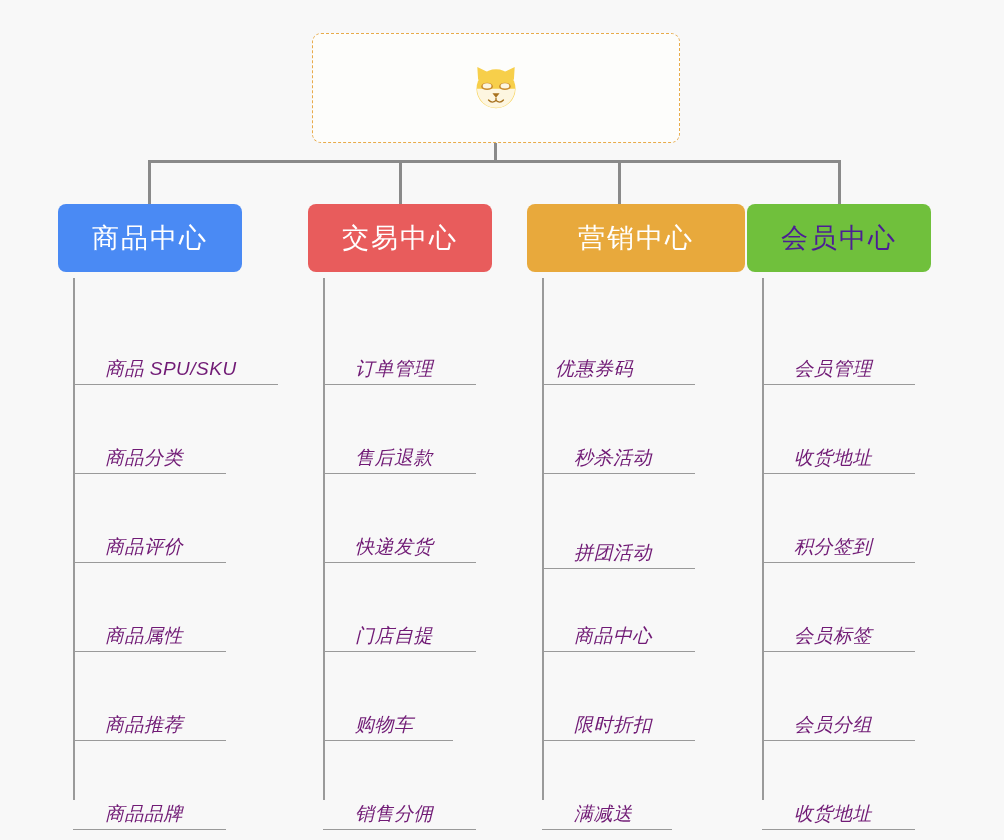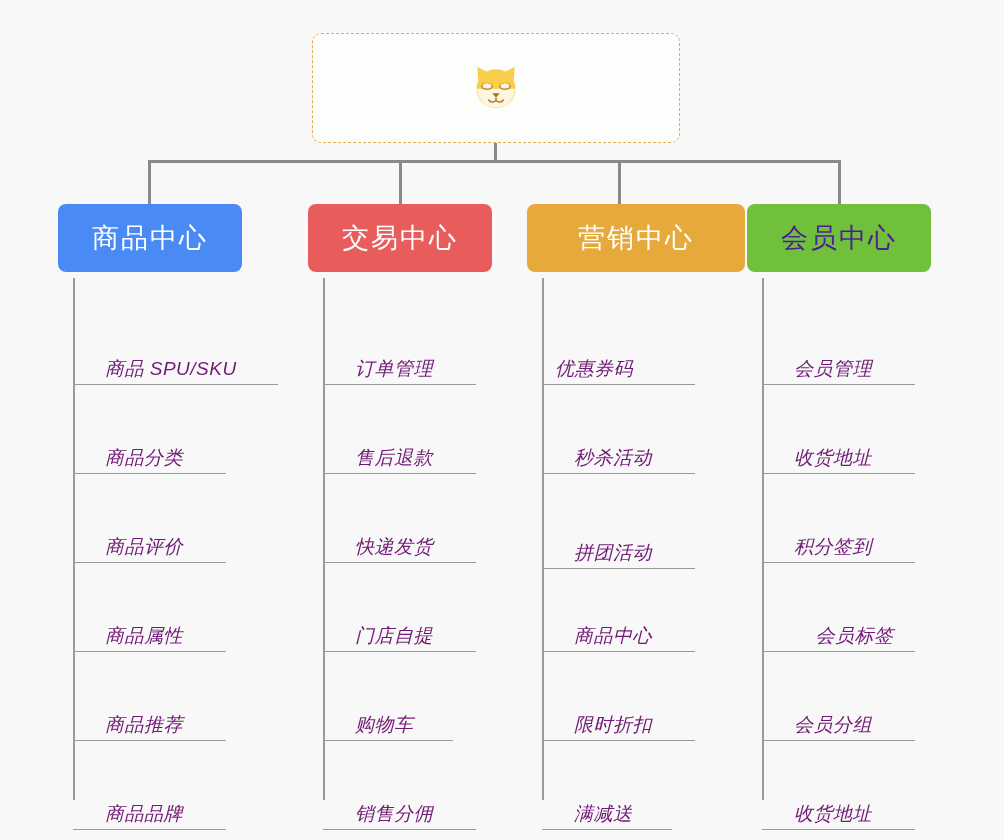--- a/index.html
+++ b/index.html
@@ -234,21 +234,21 @@
 
     <div class="leaf" style="left:15px; top:92px;  width:153px;">
       <span class="leaf-label">会员管理</span>
     </div>
     <div class="leaf" style="left:15px; top:181px; width:153px;">
       <span class="leaf-label">收货地址</span>
     </div>
     <div class="leaf" style="left:15px; top:270px; width:153px;">
       <span class="leaf-label">积分签到</span>
     </div>
-    <div class="leaf" style="left:15px; top:359px; width:153px;justify-content:center;">
+    <div class="leaf" style="left:15px; top:359px; width:153px;">
       <span class="leaf-label">会员标签</span>
     </div>
     <div class="leaf" style="left:15px; top:448px; width:153px;">
       <span class="leaf-label">会员分组</span>
     </div>
     <div class="leaf" style="left:15px; top:537px; width:153px;">
       <span class="leaf-label">收货地址</span>
     </div>
   </div>
 

